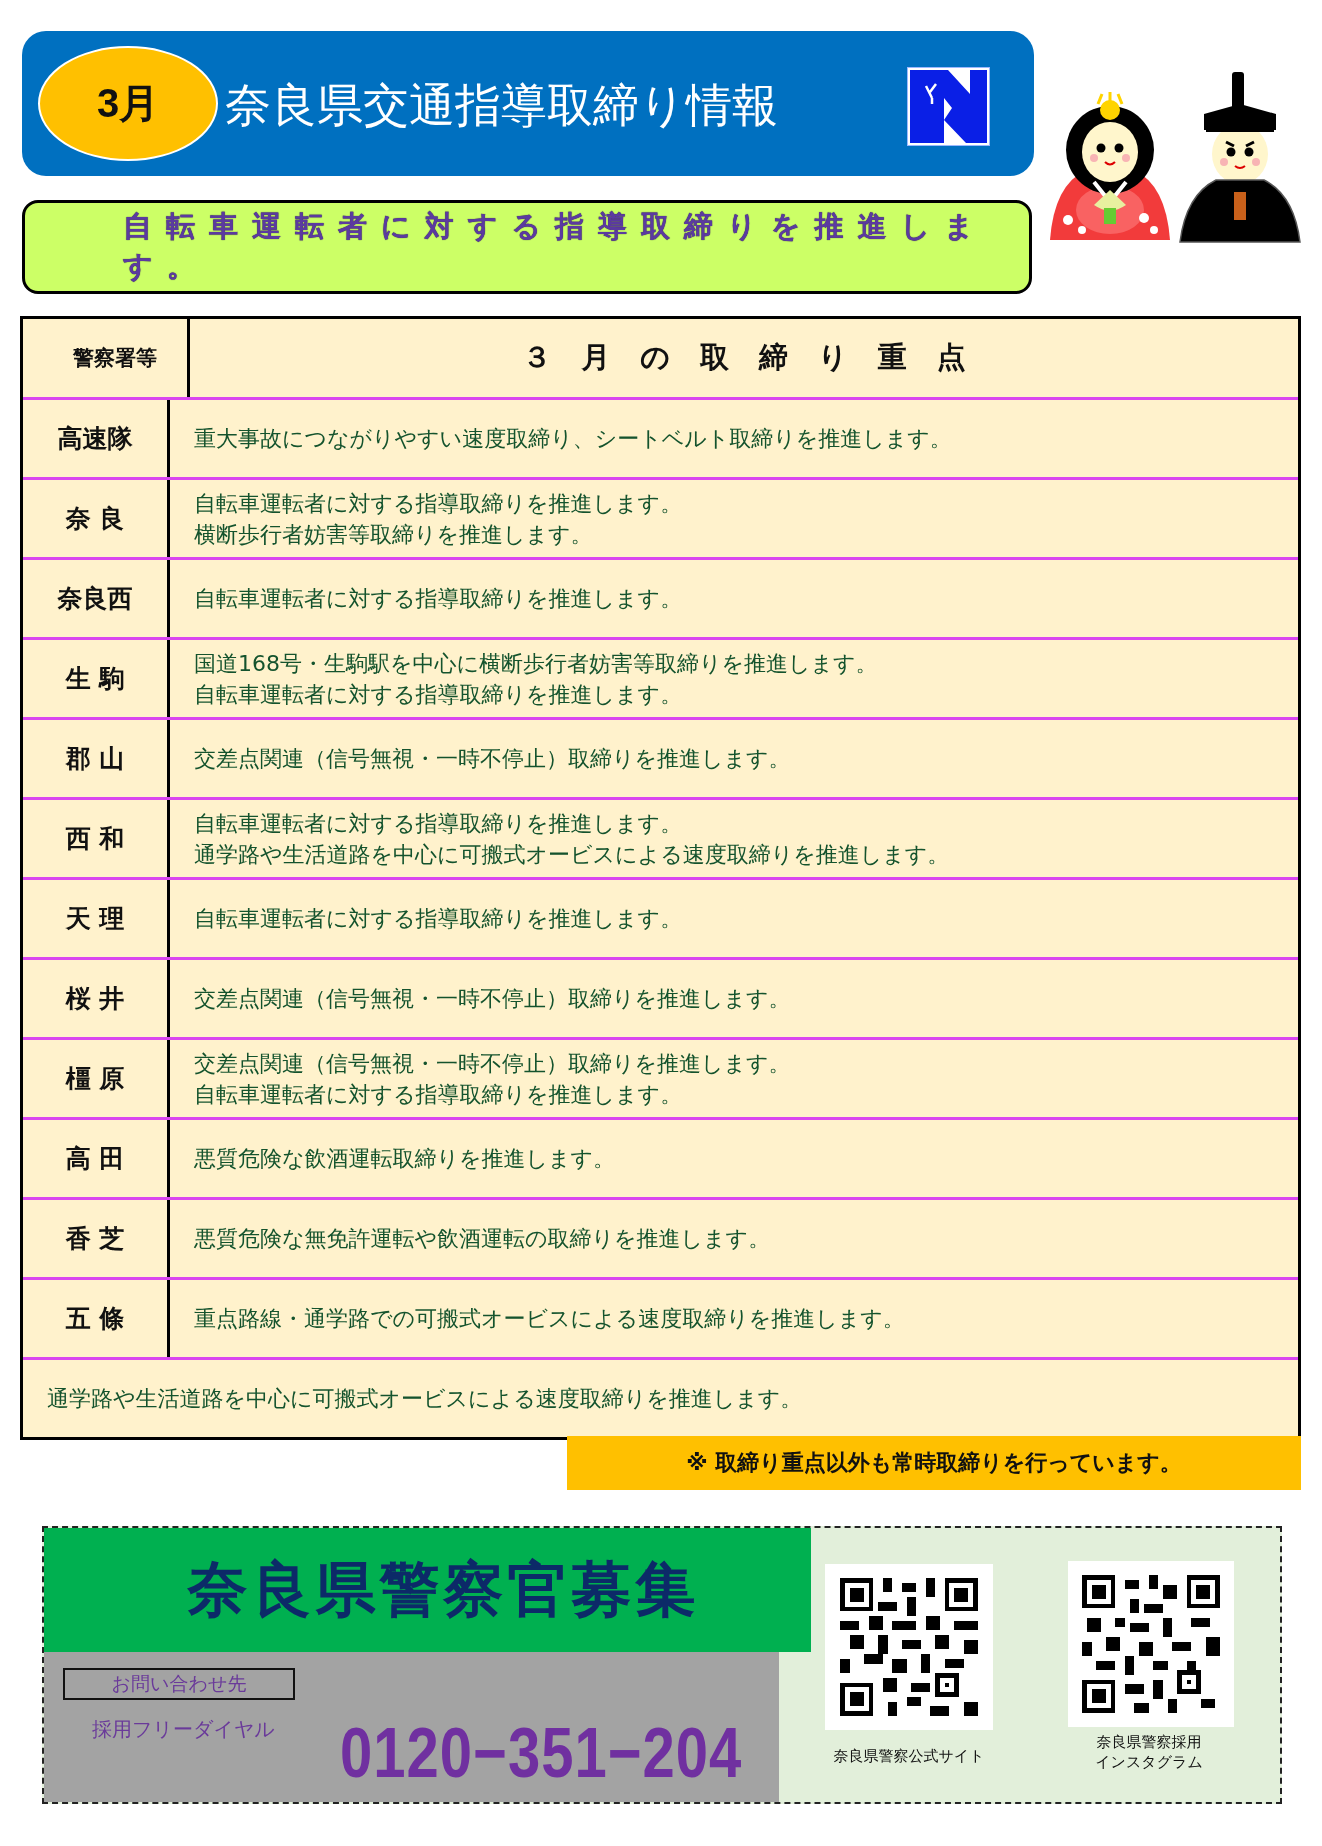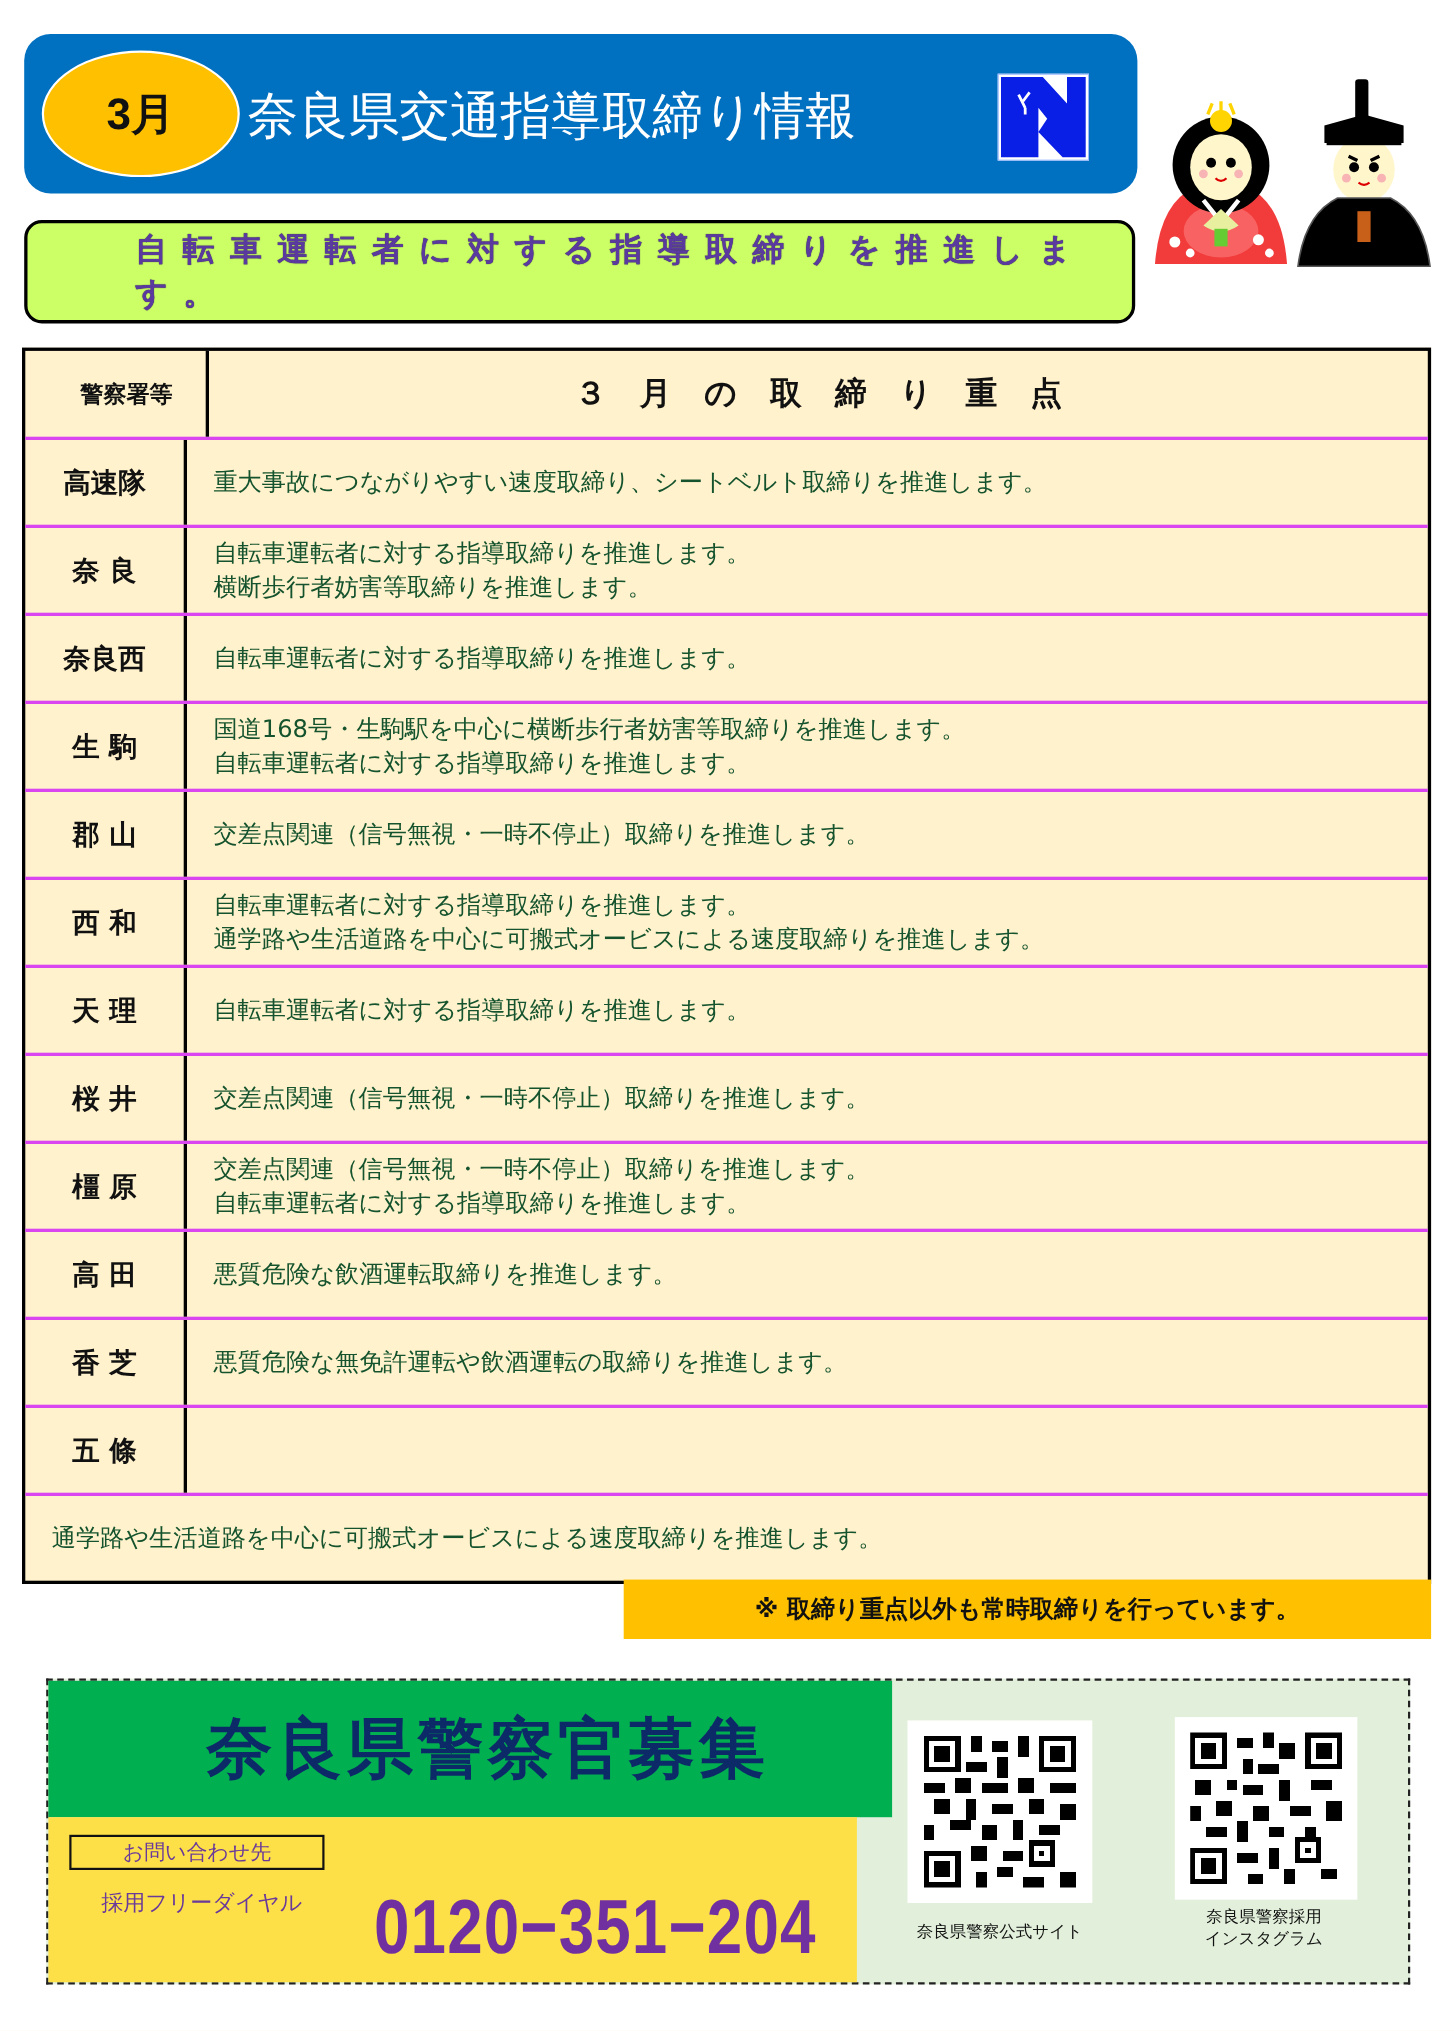--- a/index.html
+++ b/index.html
@@ -86,21 +86,21 @@
     border: 2px dashed #222; box-sizing: border-box; background: #e2efda;
   }
   .recruit-left { position: absolute; left: 0; top: 0; width: 735px; height: 274px; }
   .recruit-head {
     position: absolute; left: 0; top: 0; width: 735px; height: 124px;
     background: #00b050; display: flex; align-items: center; justify-content: center;
     font-size: 60px; font-weight: bold; color: #0c2a68; letter-spacing: 4px; padding-left: 32px;
   }
   .recruit-body {
     position: absolute; left: 0; top: 124px; width: 735px; height: 150px;
-    background: #fde047;
+    background: #a3a3a3;
     text-decoration: underline;
   }
   .inquiry-label {
     position: absolute; left: 19px; top: 16px; width: 232px; height: 32px;
     border: 2px solid #111; box-sizing: border-box;
     display: flex; align-items: center; justify-content: center;
     font-size: 19px; color: #6a3a9a;
   }
   .freedial-label {
     position: absolute; left: 48px; top: 64px; font-size: 20px; color: #6a3a9a;
@@ -244,20 +244,23 @@
     </div>
   </div>
   <div class="trow">
     <div class="cell-station">香 芝</div>
     <div class="cell-focus">
       <div>悪質危険な無免許運転や飲酒運転の取締りを推進します。</div>
     </div>
   </div>
   <div class="trow">
     <div class="cell-station">五 條</div>
+    <div class="cell-focus">
+      <div>重点路線・通学路での可搬式オービスによる速度取締りを推進します。</div>
+    </div>
   </div>
   <div class="trow">
     <div class="cell-focus">
       <div>通学路や生活道路を中心に可搬式オービスによる速度取締りを推進します。</div>
     </div>
   </div>
 </div>
 
 <div class="abs note-banner">※ 取締り重点以外も常時取締りを行っています。</div>
 

